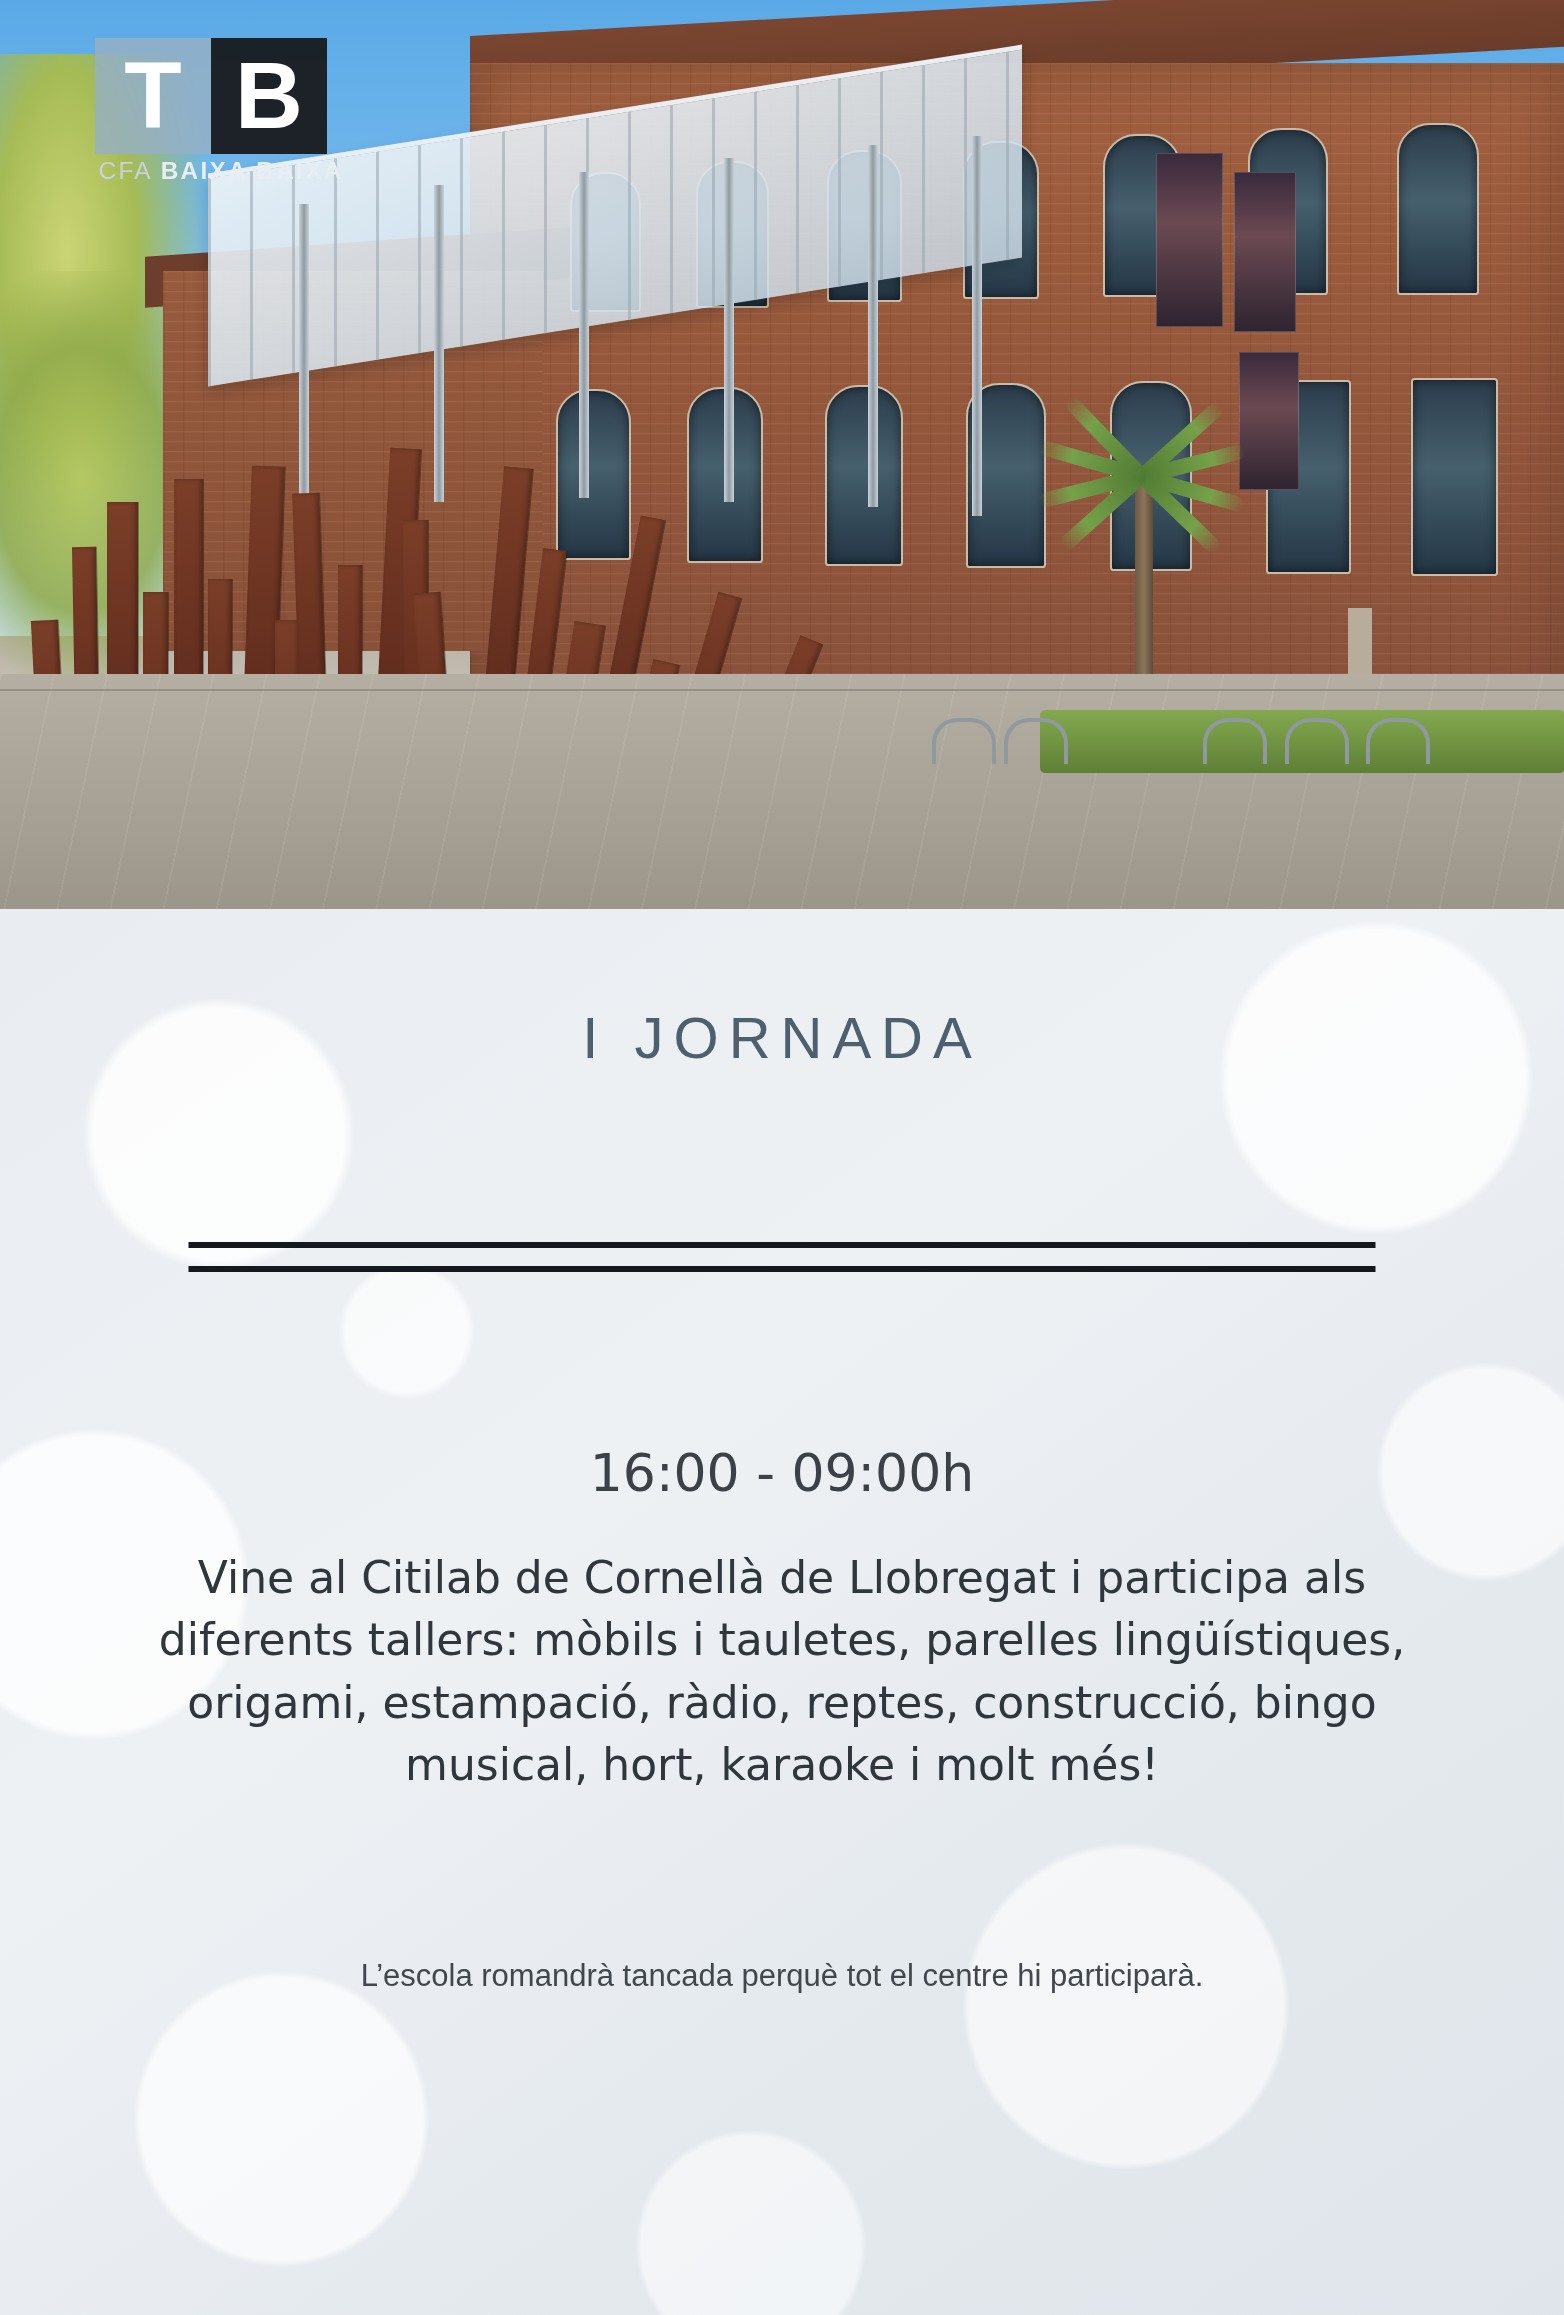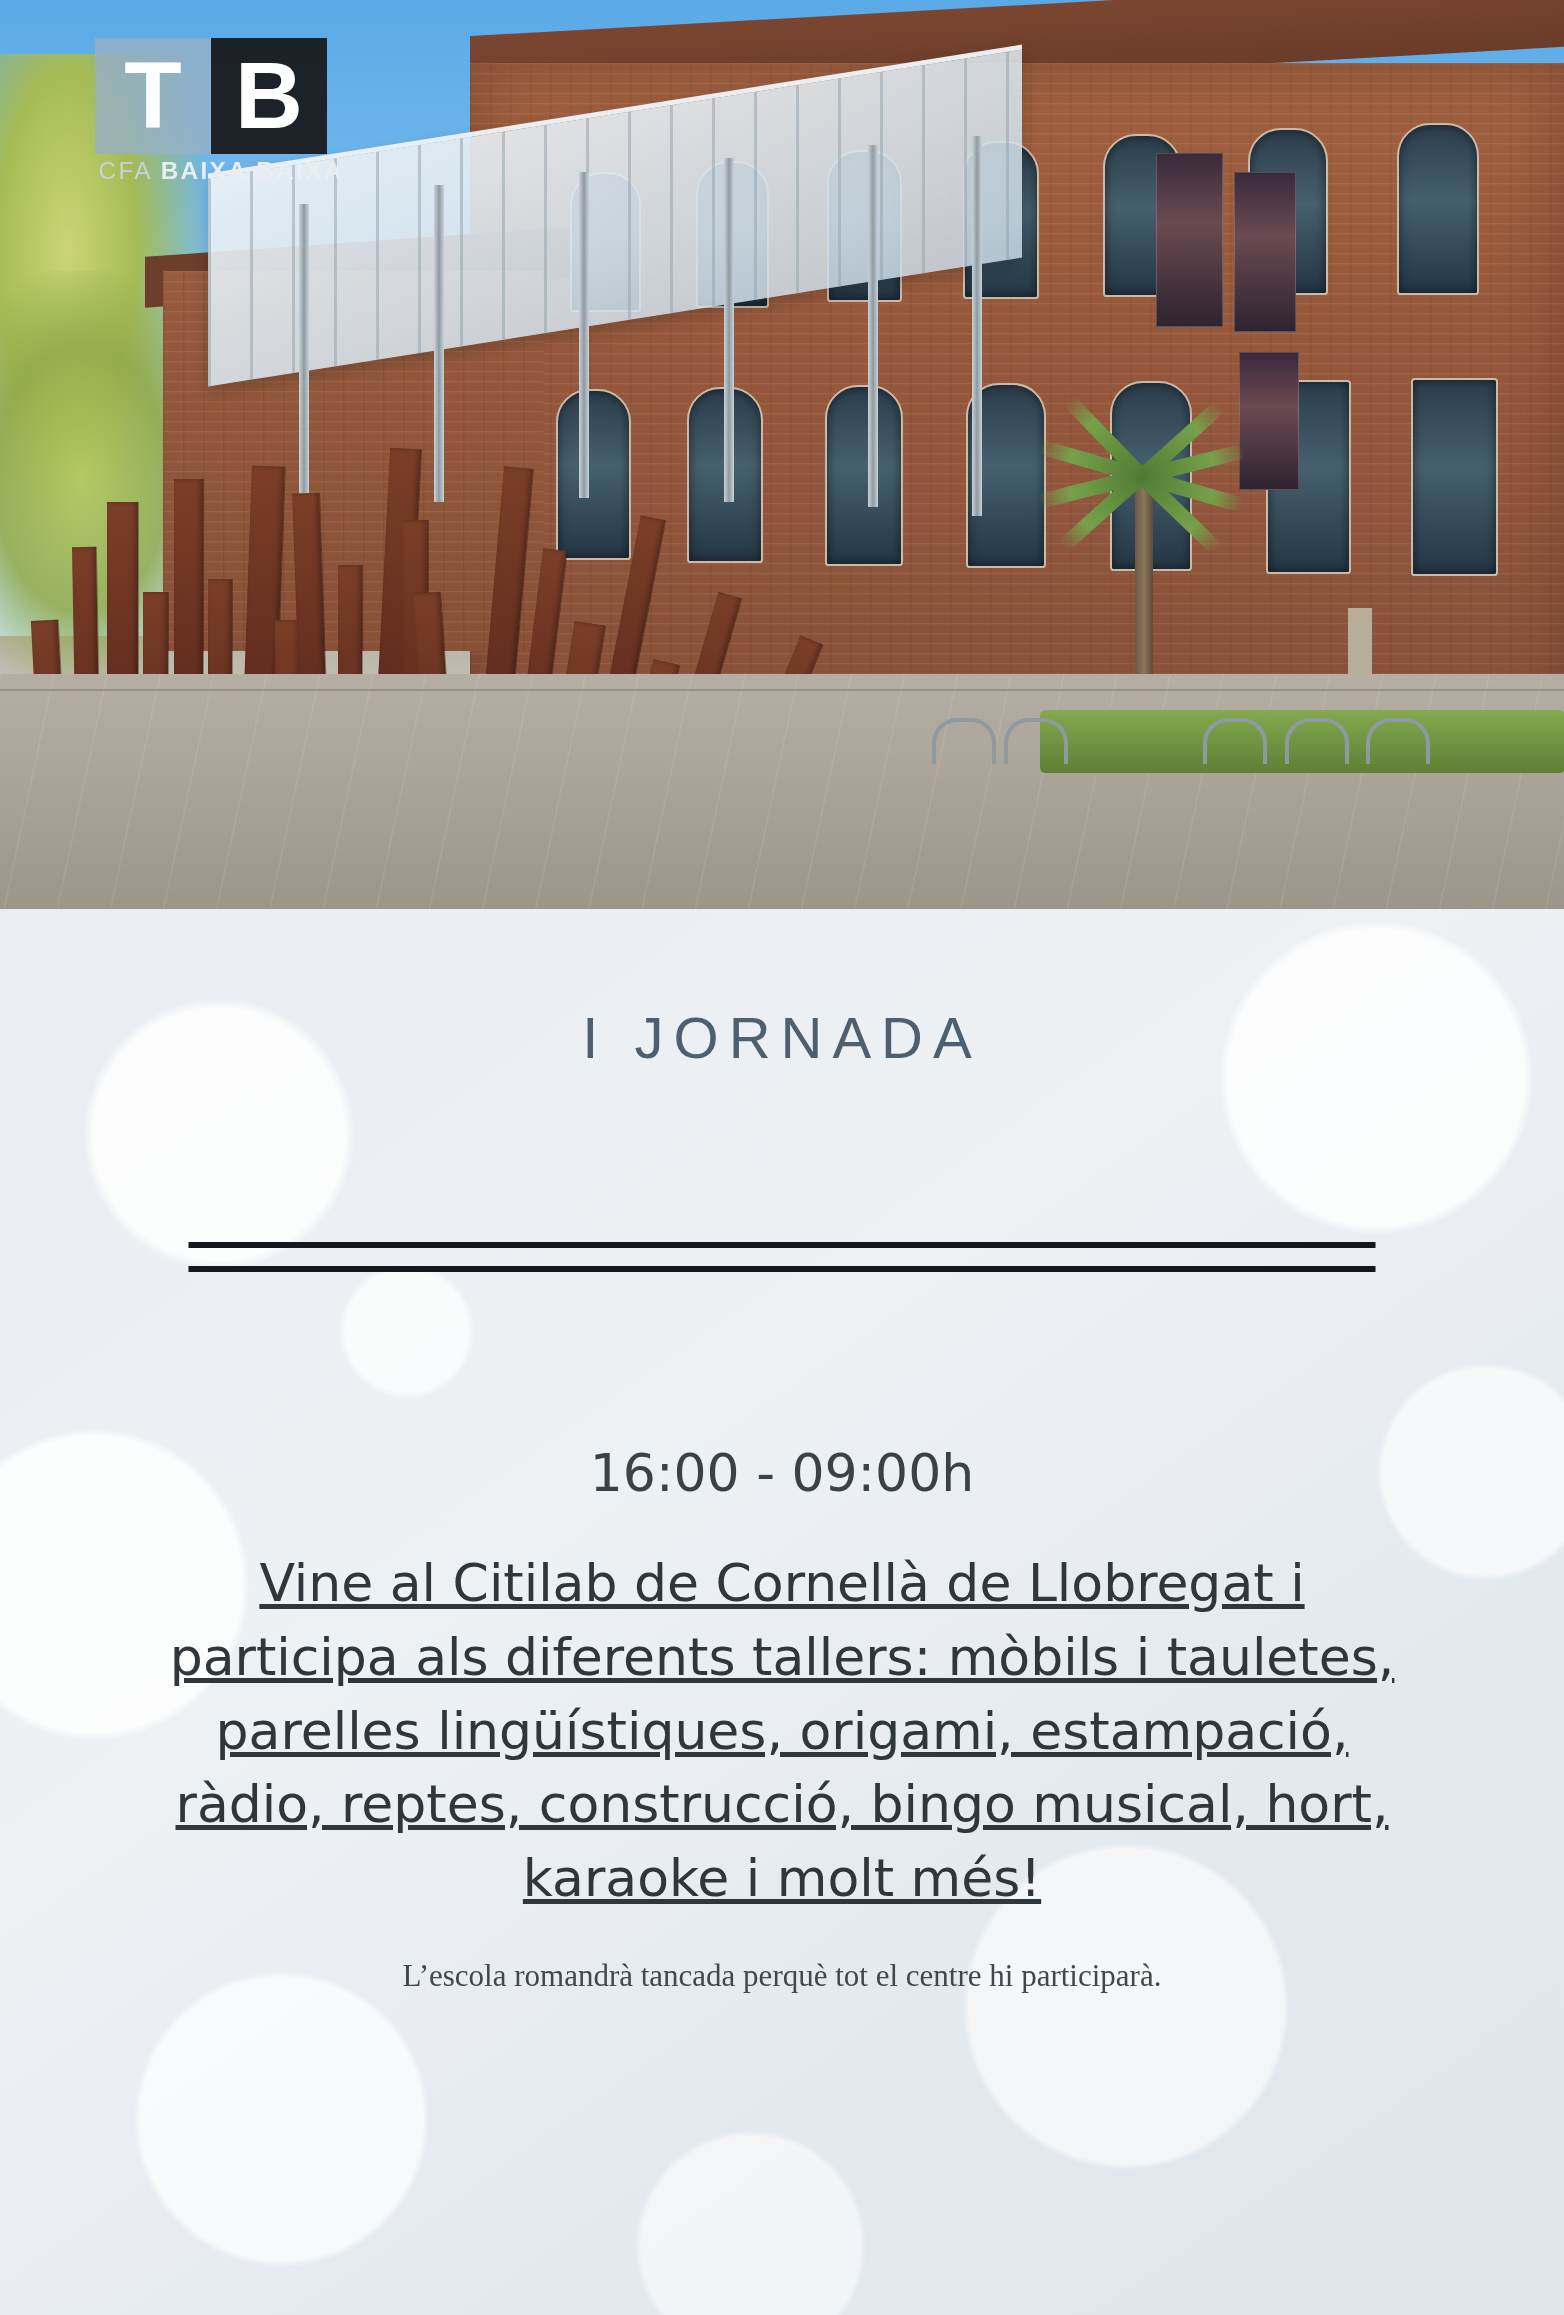--- a/index.html
+++ b/index.html
@@ -433,34 +433,33 @@
   }
 
   .body-text {
     position: absolute;
     top: 638px;
     left: 50%;
     transform: translateX(-50%);
     width: 1285px;
     text-align: center;
     font-family: "DejaVu Sans", sans-serif;
-    font-size: 52px;
+    font-size: 44px;
     line-height: 1.42;
     color: #2f363c;
-    text-decoration: underline;
   }
 
   .note {
     position: absolute;
     top: 1045px;
     left: 50%;
     transform: translateX(-50%);
     width: 1086px;
     text-align: center;
-    font-family: Liberation Serif, serif;
+    font-family: Liberation Sans, sans-serif;
     font-size: 31px;
     line-height: 1.45;
     color: #41474d;
   }
 </style>
 </head>
 <body>
 
 <div class="poster">
 

